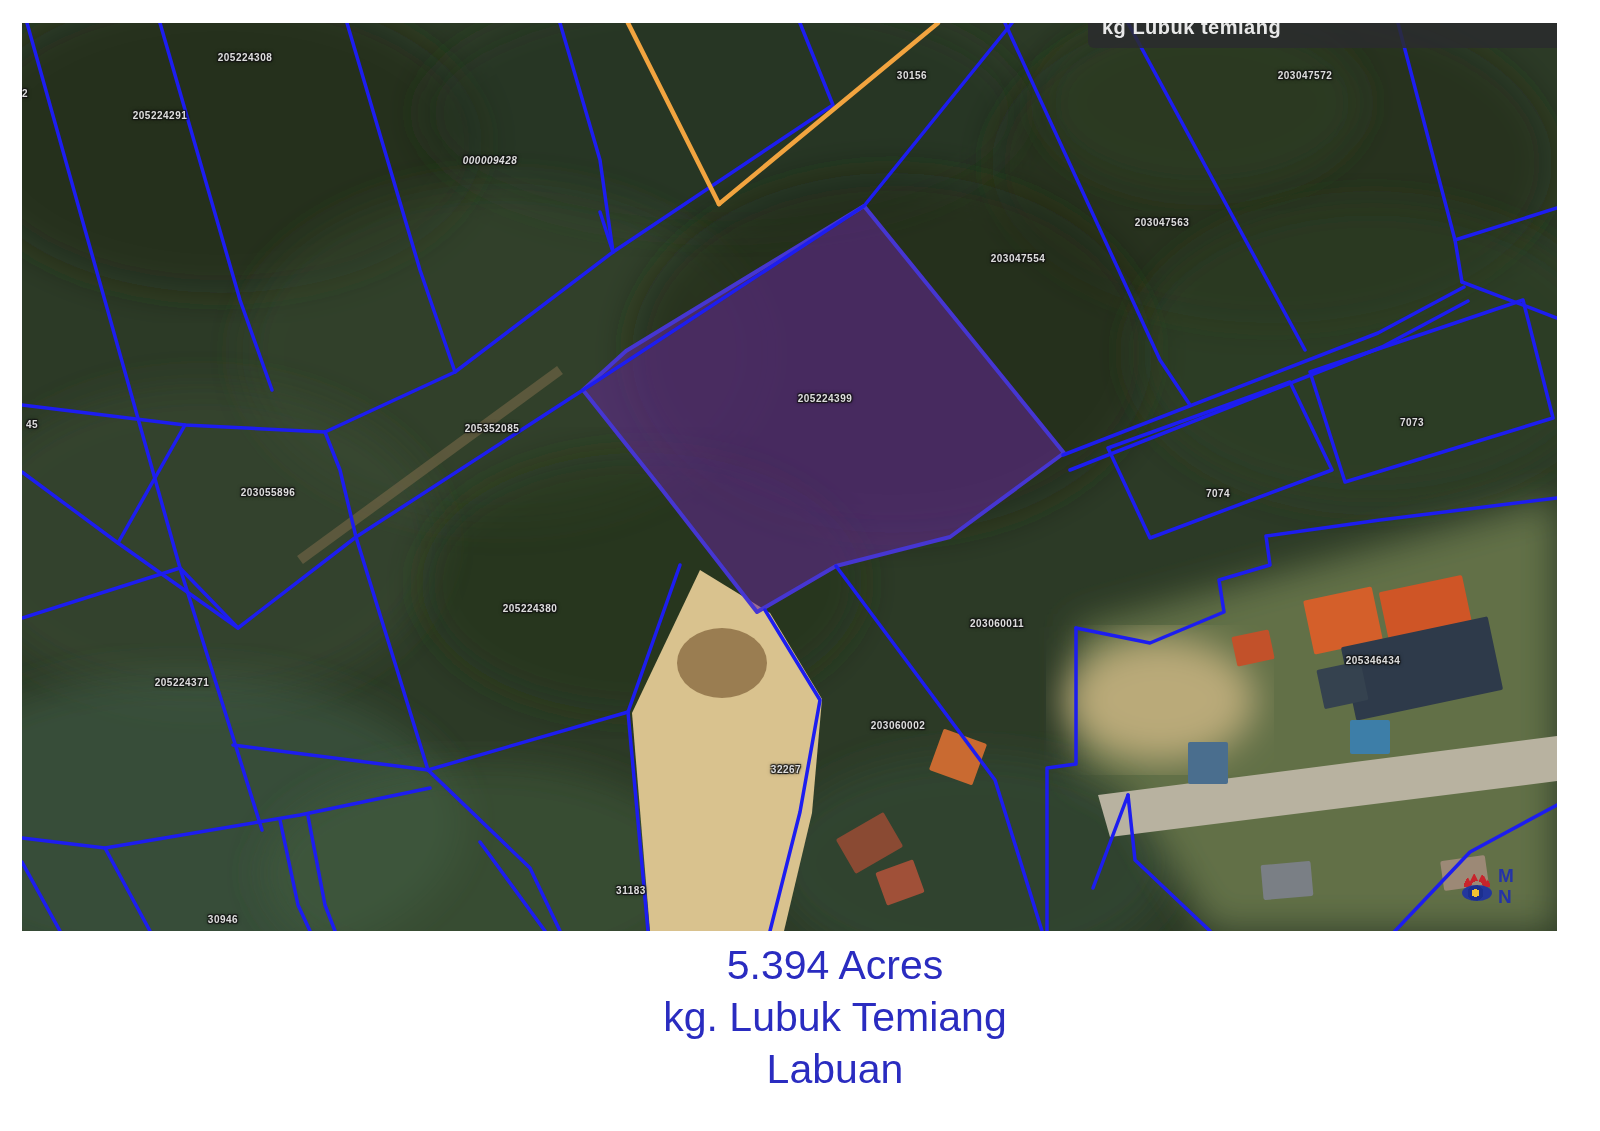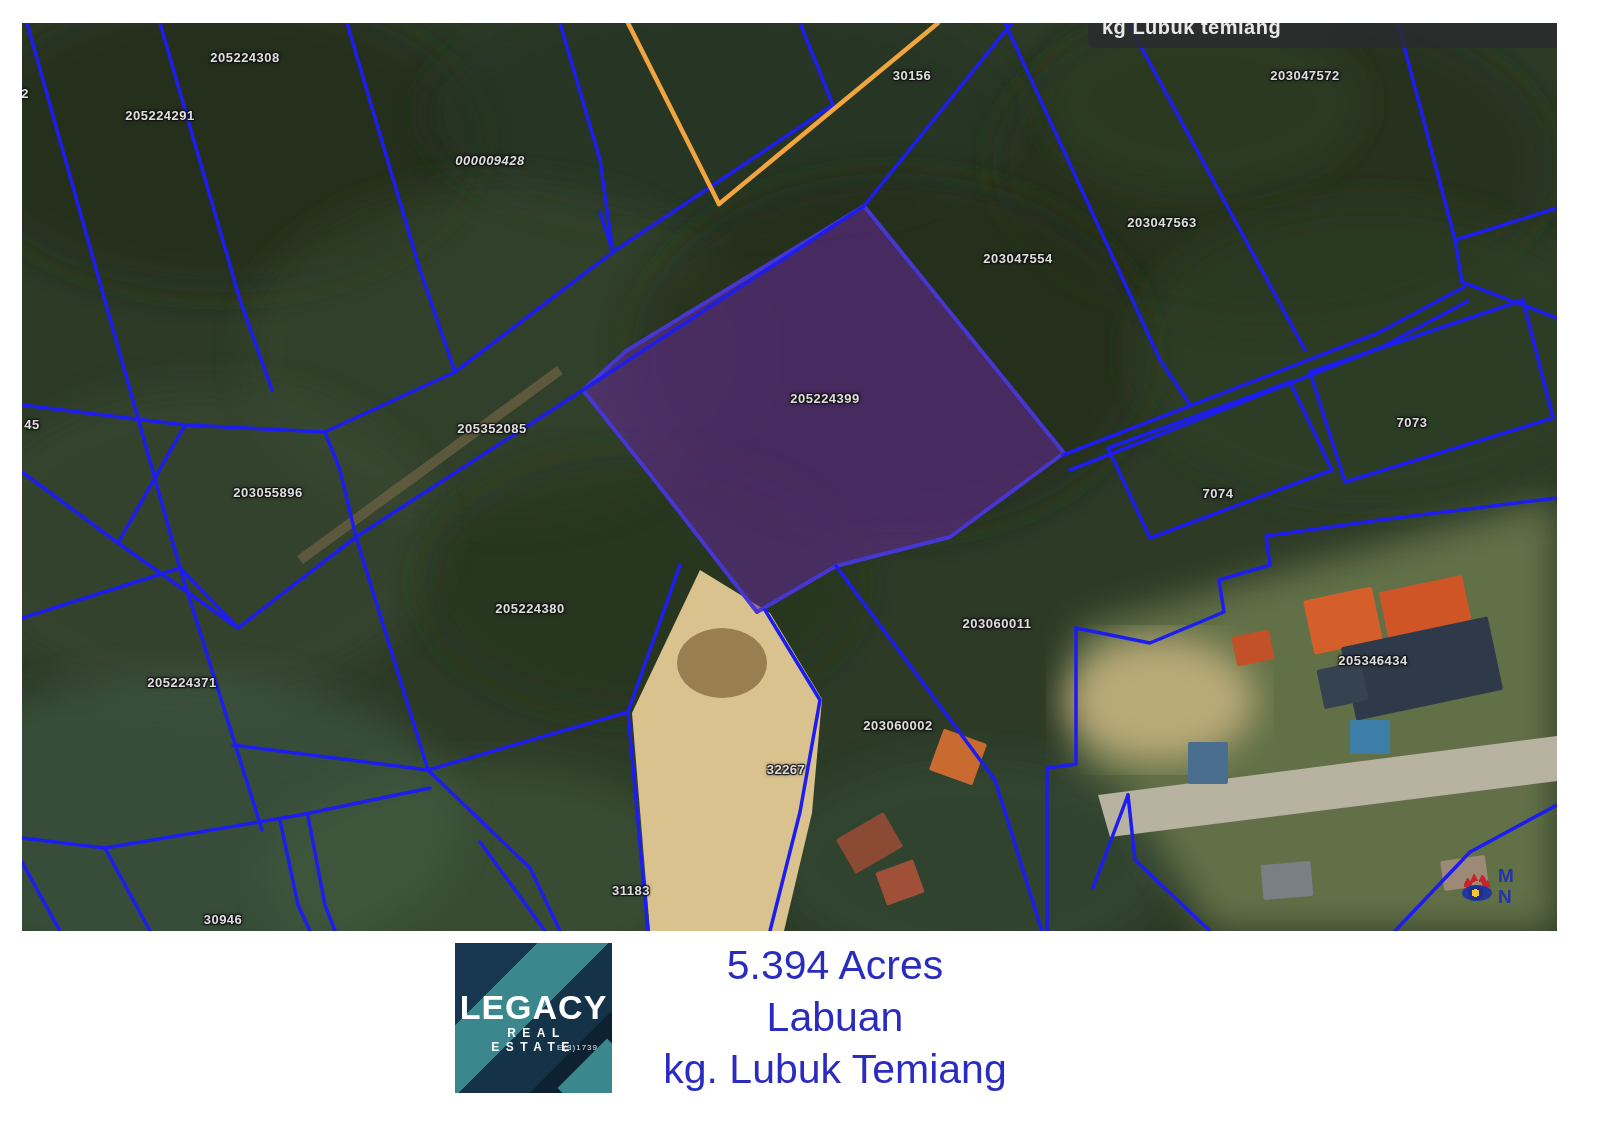--- a/index.html
+++ b/index.html
@@ -1,21 +1,21 @@
 <!DOCTYPE html>
 <html><head>
 <meta charset="utf-8">
 <style>
   html,body{margin:0;padding:0;background:#ffffff;font-family:"Liberation Sans",sans-serif;}
   #page{position:relative;width:1600px;height:1131px;background:#ffffff;overflow:hidden;}
   #map{position:absolute;left:22px;top:23px;width:1535px;height:908px;overflow:hidden;background:#2c3a26;}
   #map svg{position:absolute;left:0;top:0;}
   .parcel-label{
     position:absolute;transform:translate(-50%,-50%);
-    color:rgba(232,232,232,.95);font-size:13px;font-weight:bold;letter-spacing:.5px;
+    color:rgba(232,232,232,.95);font-size:10px;font-weight:bold;letter-spacing:.5px;
     white-space:nowrap;
     text-shadow:-1px -1px 1px rgba(20,20,20,.9),1px -1px 1px rgba(20,20,20,.9),
                 -1px 1px 1px rgba(20,20,20,.9),1px 1px 1px rgba(20,20,20,.9),0 0 4px rgba(0,0,0,.7);
   }
   #searchbar{
     position:absolute;left:1066px;top:0;width:469px;height:25px;
     background:rgba(42,44,46,.85);border-radius:0 0 0 6px;overflow:hidden;
   }
   #searchbar span{
     display:block;margin-top:-7px;padding-left:14px;color:#e9e9e9;font-size:20px;font-weight:bold;
@@ -167,26 +167,20 @@
       <div class="wm-globe"></div>
     </div>
     <div class="wm-text">
           <div>M</div>
           <div>N</div>
         </div>
   </div>
 </div>
 
 <div id="caption">
-  <div id="logo">
-    <div class="corner"></div>
-    <div class="l1">LEGACY</div>
-    <div class="l2">REAL ESTATE</div>
-    <div class="l3">E(3)1739</div>
-  </div>
   <div id="caption-text">
     <div>5.394 Acres</div>
+    <div>kg. Lubuk Temiang</div>
     <div>Labuan</div>
-    <div>kg. Lubuk Temiang</div>
   </div>
 </div>
 
 </div>
 
 </body></html>

